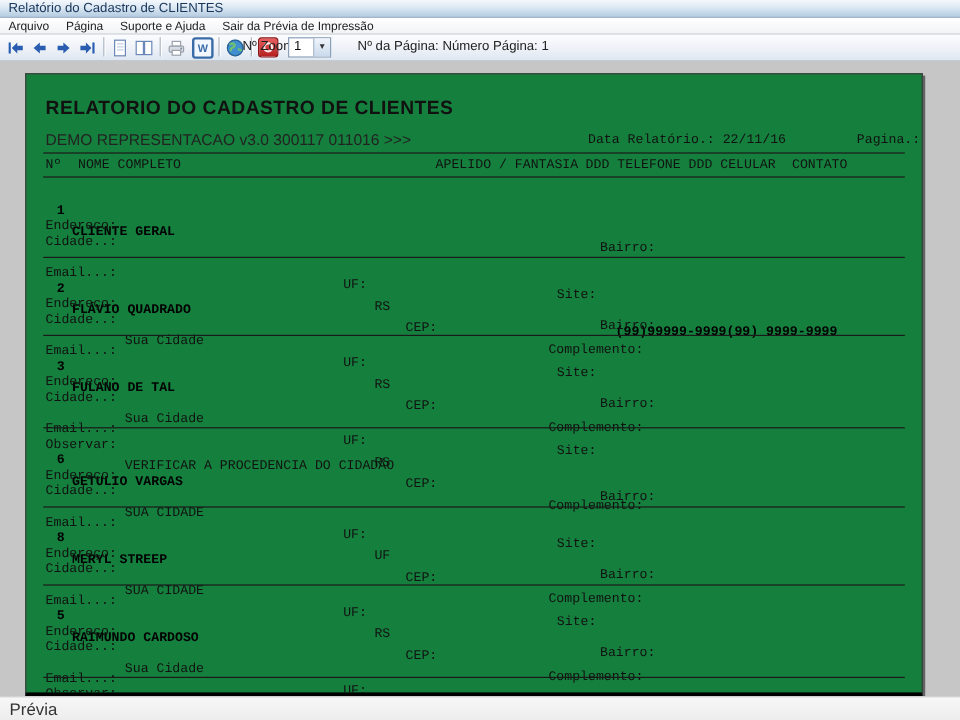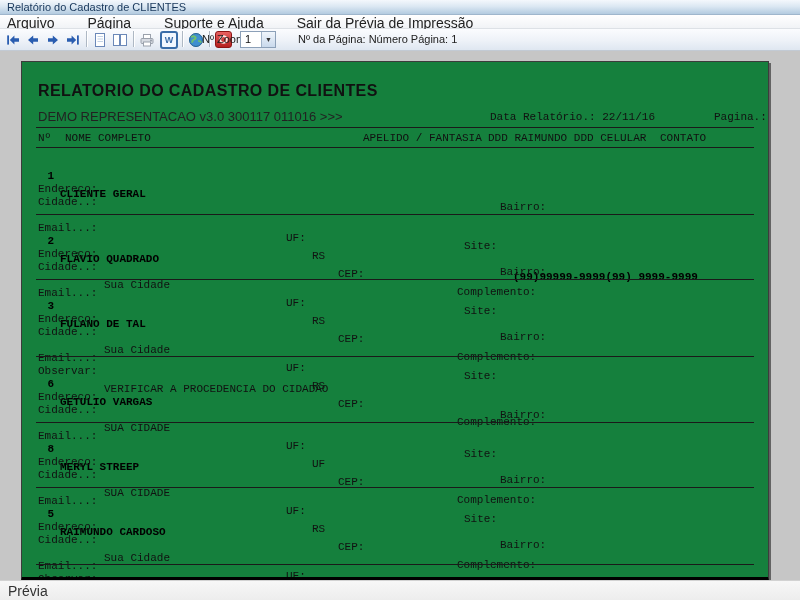--- a/index.html
+++ b/index.html
@@ -3,22 +3,22 @@
 <meta charset="utf-8">
 <style>
   html,body{margin:0;padding:0;}
   body{width:800px;height:600px;overflow:hidden;font-family:"Liberation Sans",sans-serif;background:#c6c6c6;}
   .app{position:relative;width:800px;height:600px;display:flex;flex-direction:column;}
 
   
   .titlebar{height:14px;flex:0 0 auto;background:linear-gradient(#f4f8fc 0%,#dce8f3 45%,#b3cbe0 100%);
     border-bottom:1px solid #9fb6cc;font-size:11px;line-height:14px;color:#17365a;padding-left:7px;}
   .menubar{height:13px;flex:0 0 auto;background:linear-gradient(#ffffff,#f1f3f6);
-    border-bottom:1px solid #dde1e6;display:flex;align-items:flex-start;gap:33px;padding-left:7px;
-    font-size:14px;color:#222;}
+    border-bottom:1px solid #dde1e6;display:flex;align-items:flex-end;gap:14px;padding-left:7px;
+    font-size:10px;color:#222;}
   .menu-item{cursor:default;white-space:nowrap;}
 
   .toolbar{height:21px;flex:0 0 auto;position:relative;
     background:linear-gradient(#fbfcfe 0%,#eef2f8 55%,#dfe7f1 100%);
     border-bottom:1px solid #c2cad4;}
   .tb-btn{position:absolute;top:2px;width:18px;height:17px;display:flex;align-items:center;justify-content:center;}
   .tb-sep{position:absolute;top:2px;width:1px;height:16px;background:#aeb8c4;box-shadow:1px 0 0 #fff;}
   .tb-label{position:absolute;top:4px;font-size:11px;color:#222;white-space:nowrap;}
   .icon-w{width:14px;height:14px;border:2px solid #3a6ca8;border-radius:3px;background:#f2f7ff;
     color:#3a6ca8;font-weight:bold;font-size:9px;line-height:14px;text-align:center;}
@@ -174,21 +174,21 @@
     <div class="page">
       <div class="rpt-title">RELATORIO DO CADASTRO DE CLIENTES</div>
       <div class="rpt-subtitle">DEMO REPRESENTACAO v3.0 300117 011016 &gt;&gt;&gt;</div>
       <div class="rpt-date mono">Data Relatório.: 22/11/16</div>
       <div class="rpt-page mono">Pagina.: 001</div>
 
       <div class="hr hr-top"></div>
       <span class="mono colhead col-num">Nº</span>
       <span class="mono colhead col-nome">NOME COMPLETO</span>
       <span class="mono colhead col-apelido">APELIDO / FANTASIA</span>
-      <span class="mono colhead col-tel">DDD RAIMUNDO DDD CELULAR</span>
+      <span class="mono colhead col-tel">DDD TELEFONE DDD CELULAR</span>
       <span class="mono colhead col-contato">CONTATO</span>
       <div class="hr hr-header"></div>
 
       <div id="records" style="position:absolute;left:0;top:0;width:746px;height:515px;"><div class="record" style="top: 90px;">
     <div class="line l-name">
       <span class="rec-num mono-b">1</span>
       <span class="rec-name mono-b">CLIENTE GERAL</span>
       <span class="rec-phone mono-b"></span>
     </div>
     <div class="line l-end">

